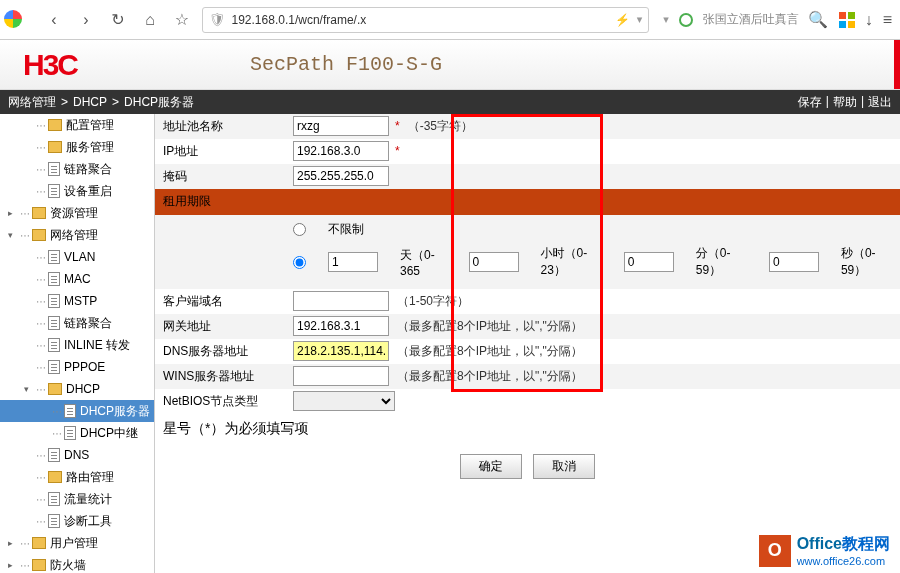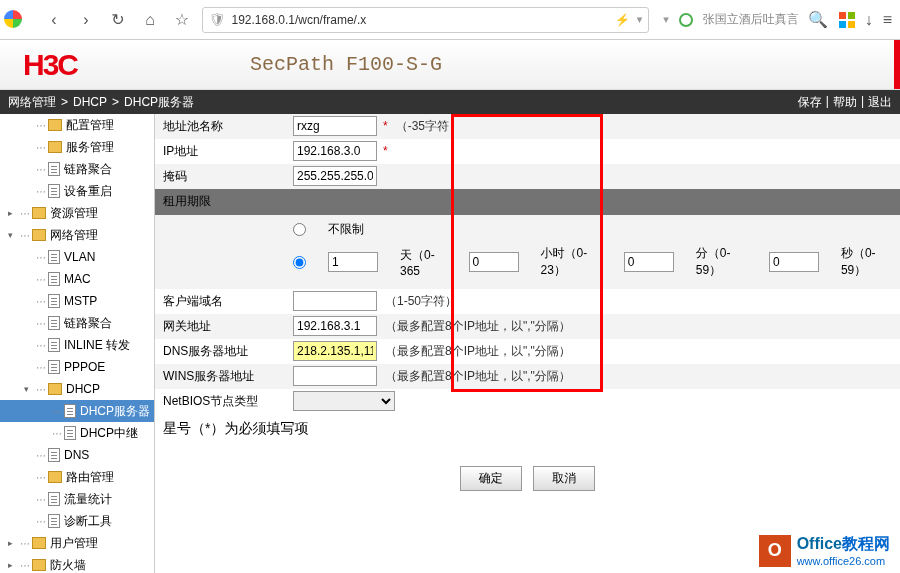--- a/index.html
+++ b/index.html
@@ -38,31 +38,31 @@
     .tree-item .file { width: 12px; height: 14px; background: #fff; border: 1px solid #888; margin-right: 4px; position: relative; }
     .tree-item .file::before { content: ''; position: absolute; left: 2px; top: 3px; width: 6px; height: 1px; background: #888; box-shadow: 0 3px #888, 0 6px #888; }
     .lvl1 { padding-left: 24px; }
     .lvl2 { padding-left: 40px; }
     
     .content { flex: 1; overflow: auto; background: #fff; font-size: 12px; position: relative; }
     .form-row { display: flex; align-items: center; min-height: 24px; border-bottom: 1px solid transparent; }
     .form-row.gray { background: #f3f3f3; }
     .form-label { width: 130px; padding: 2px 8px; }
     .form-field { flex: 1; padding: 2px 8px; display: flex; align-items: center; gap: 4px; }
-    .form-field input[type=text] { width: 84px; height: 20px; border: 1px solid #999; padding: 0 3px; font-size: 12px; }
+    .form-field input[type=text] { width: 96px; height: 20px; border: 1px solid #999; padding: 0 3px; font-size: 12px; }
     .form-field input.yellow { background: #ffff99; }
     .form-field .star { color: #c00; margin-left: 2px; }
     .form-field .hint { color: #333; margin-left: 4px; }
     .time-row input[type=text] { width: 50px; }
     .lease-radio { display: flex; align-items: center; gap: 22px; margin-bottom: 3px; }
-    .section-hdr { background: #737373; font-weight: normal; padding: 4px 8px; }
+    .section-hdr { background: #c2410c; font-weight: normal; padding: 4px 8px; }
     
     .redbox { position: absolute; left: 296px; top: 0px; width: 152px; height: 278px; border: 3px solid #ff0000; pointer-events: none; }
     
-    .btn-row { text-align: center; margin-top: 22px; }
+    .btn-row { text-align: center; margin-top: 10px; }
     .btn { display: inline-block; padding: 3px 18px; border: 1px solid #999; background: linear-gradient(#fff, #ddd); font-size: 12px; cursor: pointer; margin: 0 4px; }
     
     .note { padding: 6px 8px; font-size: 14px; }
     
     select { width: 102px; height: 20px; border: 1px solid #999; font-size: 12px; }
     
     .watermark { position: absolute; right: 10px; bottom: 6px; display: flex; align-items: center; gap: 6px; }
     .wm-icon { width: 32px; height: 32px; background: #d34817; display: flex; align-items: center; justify-content: center; color: #fff; font-weight: bold; font-size: 18px; }
     .wm-text .l1 { font-size: 16px; font-weight: bold; color: #d34817; }
     .wm-text .l1 span { color: #0369a1; }

